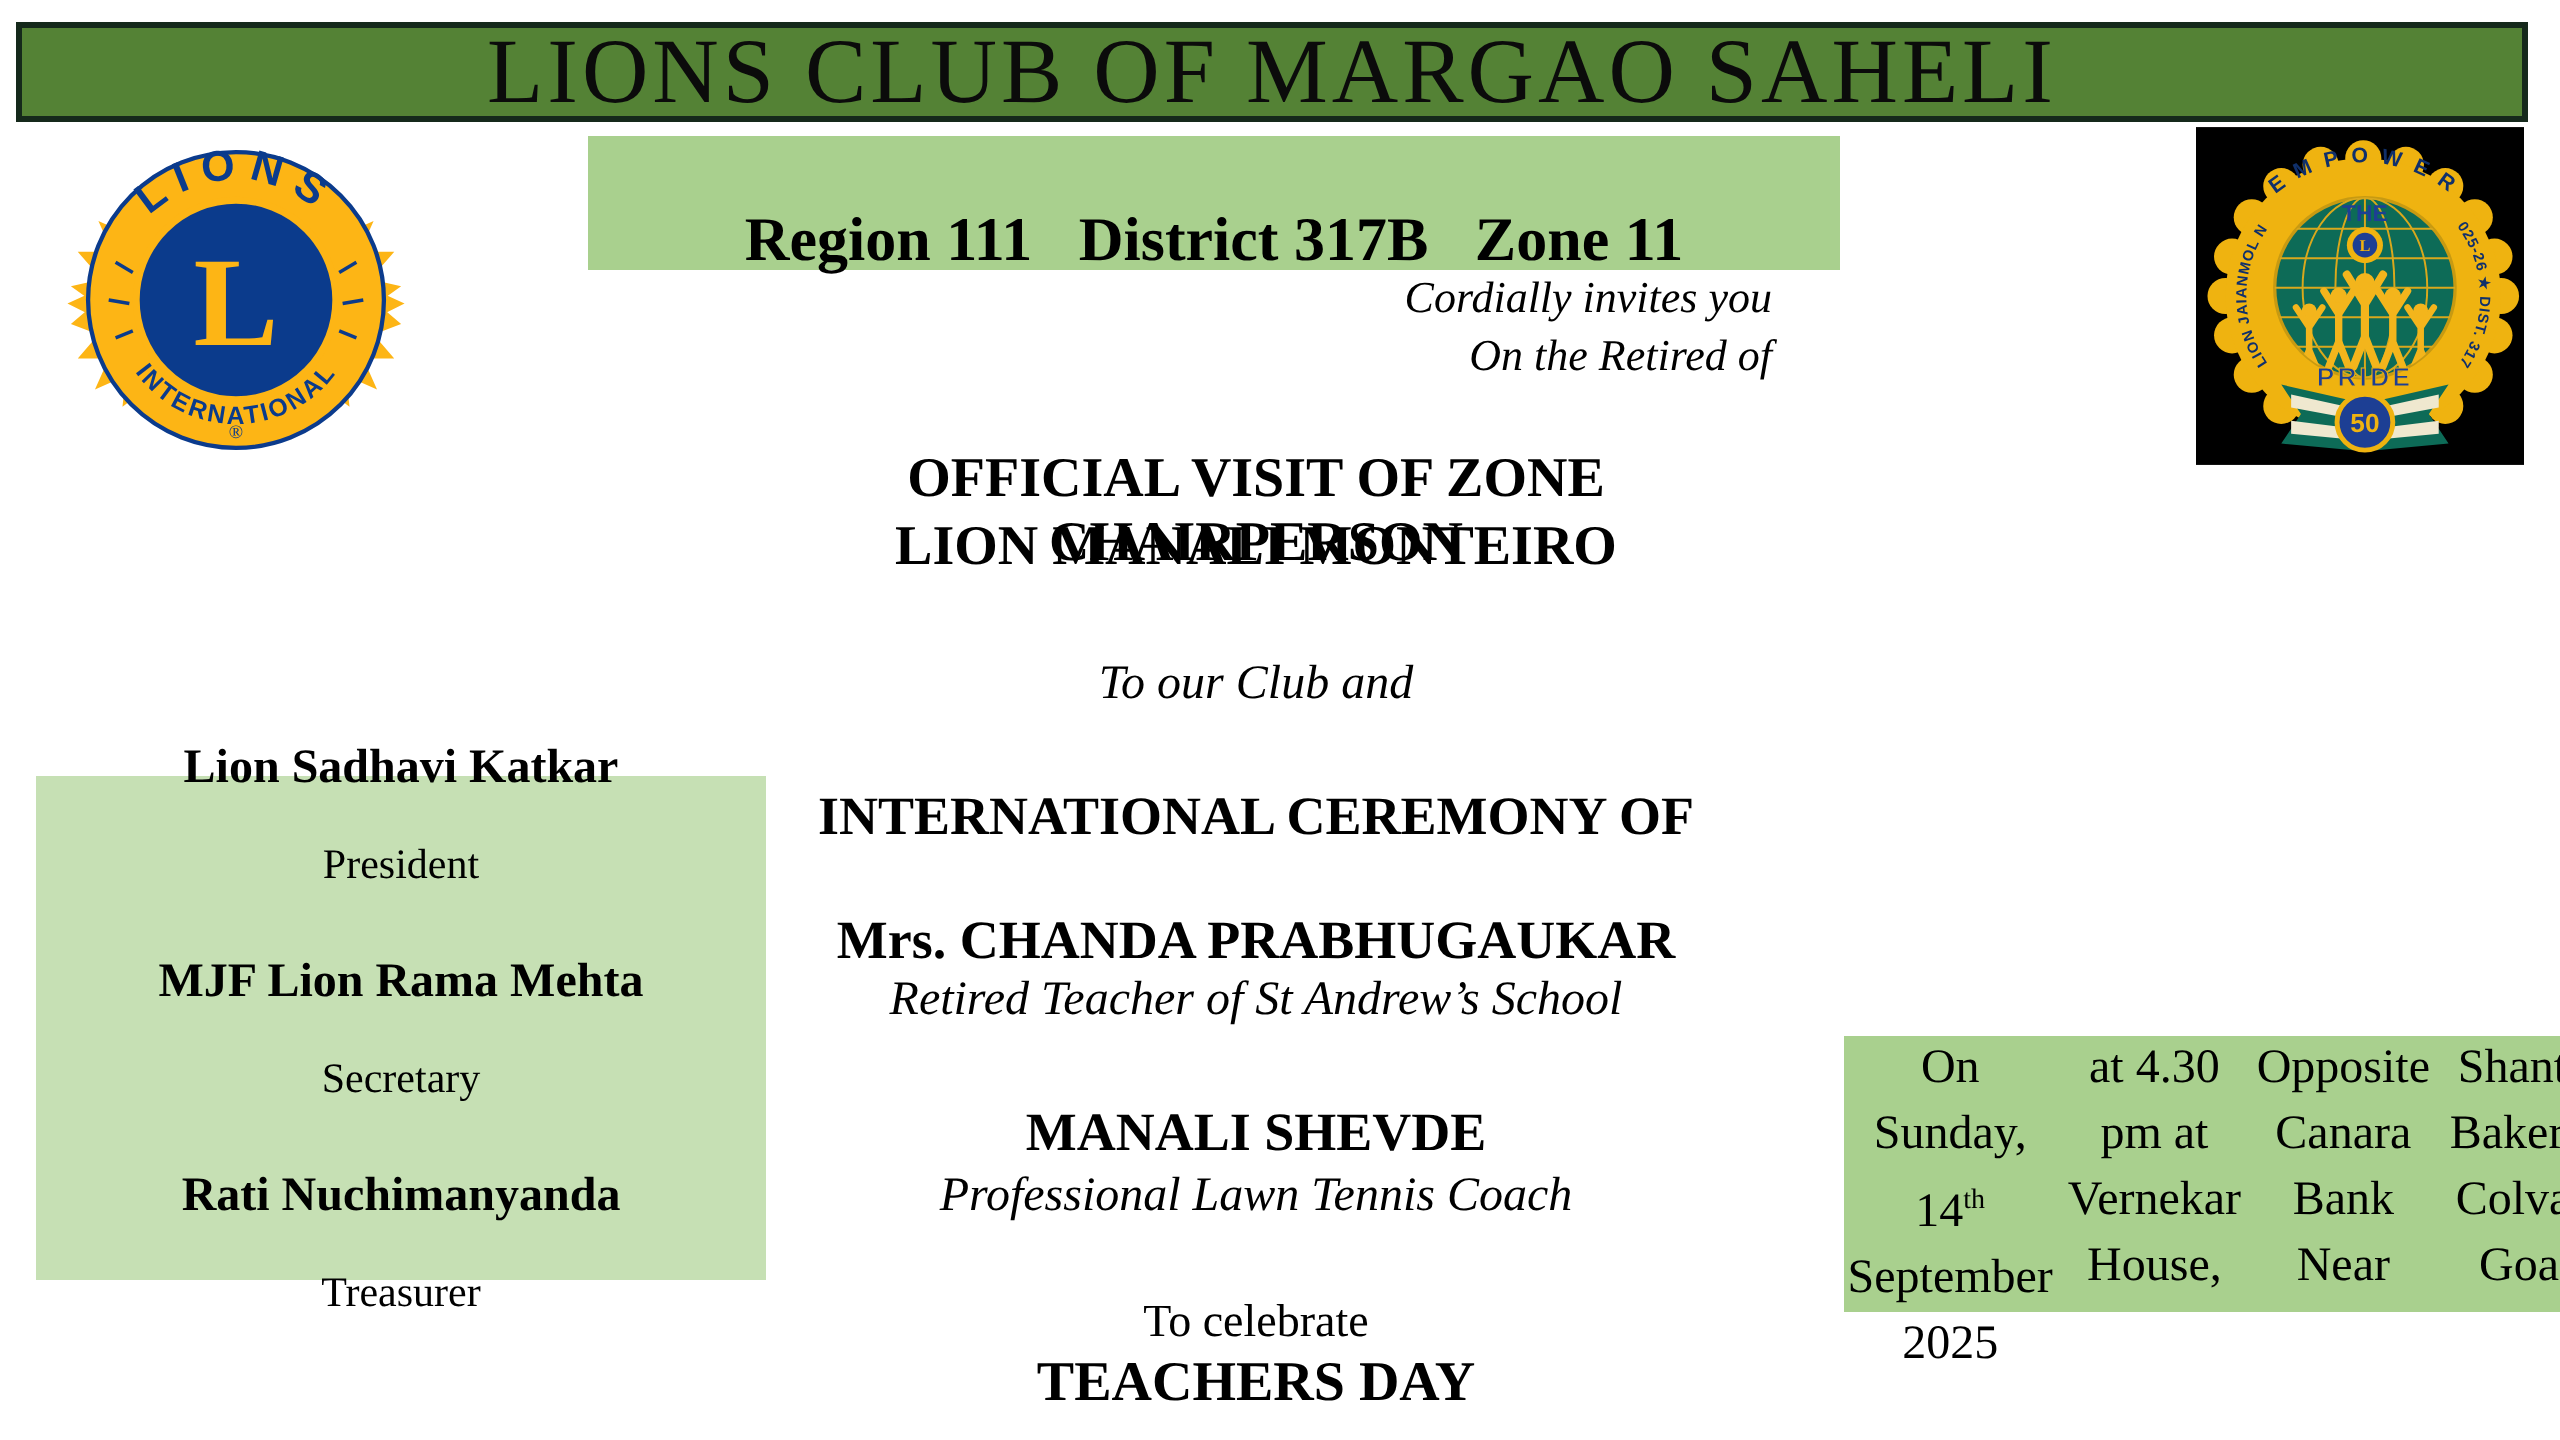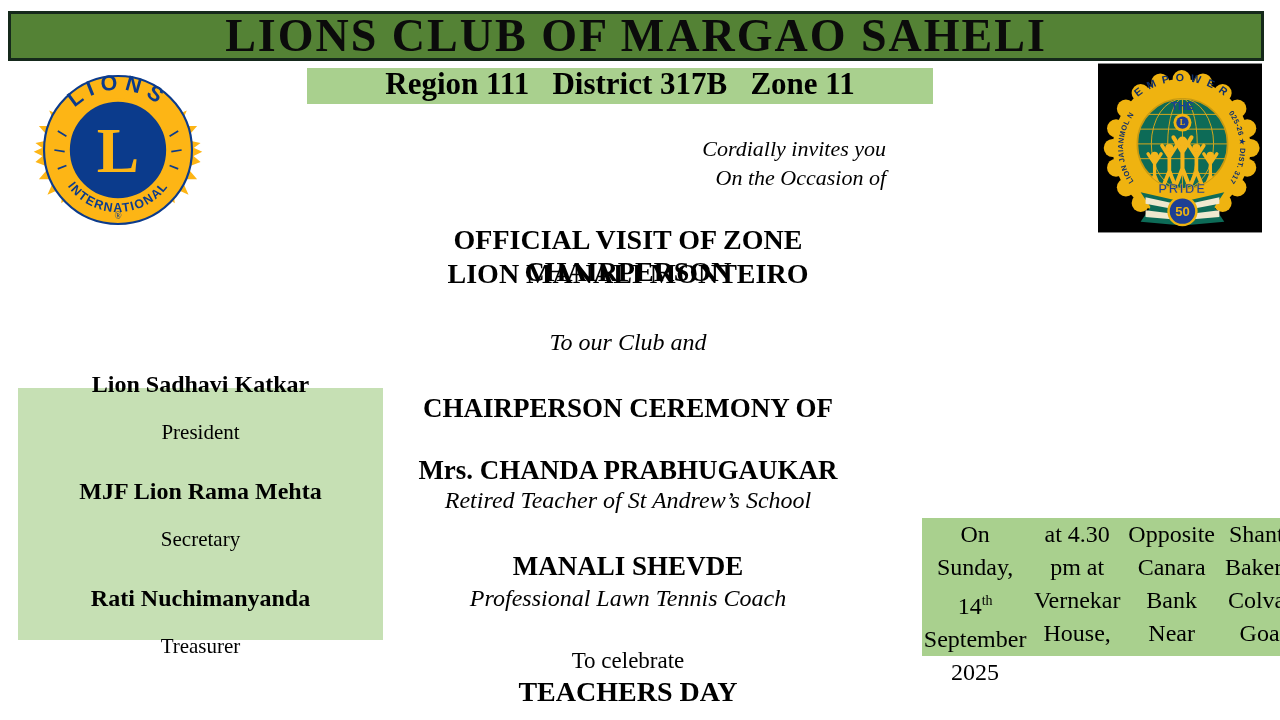--- a/index.html
+++ b/index.html
@@ -11,29 +11,29 @@
   }
   .abs{position:absolute;}
 
   
   .title-banner{
     left:8px;top:11px;width:1250px;height:44px;
     background:#548235;border:3px solid #15291b;
     display:flex;align-items:center;justify-content:center;
   }
   .title-banner .t{
-    font-size:46px;font-weight:bold;letter-spacing:2px;line-height:1;
+    font-size:46px;font-weight:normal;letter-spacing:2px;line-height:1;
     color:#0b0b0b;white-space:nowrap;
   }
 
   
   .region-banner{
-    left:307px;top:68px;width:626px;height:36px;
+    left:294px;top:68px;width:626px;height:67px;
     background:#a9d08e;
-    display:flex;align-items:flex-start;justify-content:center;
+    display:flex;align-items:flex-end;justify-content:center;
   }
   .region-banner .t{
     font-size:31px;font-weight:bold;white-space:pre;line-height:1;
   }
 
   
   .cline{left:370px;width:516px;text-align:center;line-height:1.15;}
   .it{font-style:italic;}
   .b{font-weight:bold;}
   .fs22{font-size:22px;text-align:right;} .fs23{font-size:23px;} .fs24{font-size:24px;}
@@ -209,28 +209,28 @@
       <path d="M58,179 L90,183 L90,190 L58,187 Z" fill="#efe8cf"></path>
       <path d="M148,163 L116,170 L116,177 L148,171 Z" fill="#efe8cf"></path>
       <path d="M148,179 L116,183 L116,190 L148,187 Z" fill="#efe8cf"></path>
       <circle cx="103" cy="180" r="17" fill="#1d3f94" stroke="#efb310" stroke-width="3"></circle>
       <text x="103" y="186" text-anchor="middle" font-family="Liberation Sans, sans-serif" font-weight="bold" font-size="16" fill="#efb310">50</text>
     </g>
   </svg>
 </div>
 
 <div class="abs cline it fs22" style="top:136px">Cordially invites you</div>
-<div class="abs cline it fs22" style="top:165px">On the Occasion of</div>
+<div class="abs cline it fs22" style="top:165px">On the Retired of</div>
 
 <div class="abs cline b fs28" style="top:224px">OFFICIAL VISIT OF ZONE CHAIRPERSON</div>
 <div class="abs cline b fs28" style="top:258px">LION MANALI MONTEIRO</div>
 
 <div class="abs cline it fs24" style="top:329px">To our Club and</div>
 
-<div class="abs cline b fs27" style="top:393px">CHAIRPERSON CEREMONY OF</div>
+<div class="abs cline b fs27" style="top:393px">INTERNATIONAL CEREMONY OF</div>
 
 <div class="abs cline b fs27" style="top:455px">Mrs. CHANDA PRABHUGAUKAR</div>
 <div class="abs cline it fs24" style="top:487px">Retired Teacher of St Andrew’s School</div>
 
 <div class="abs cline b fs27" style="top:551px">MANALI SHEVDE</div>
 <div class="abs cline it fs24" style="top:585px">Professional Lawn Tennis Coach</div>
 
 <div class="abs cline fs23" style="top:648px">To celebrate</div>
 <div class="abs cline b fs28" style="top:676px">TEACHERS DAY</div>
 

